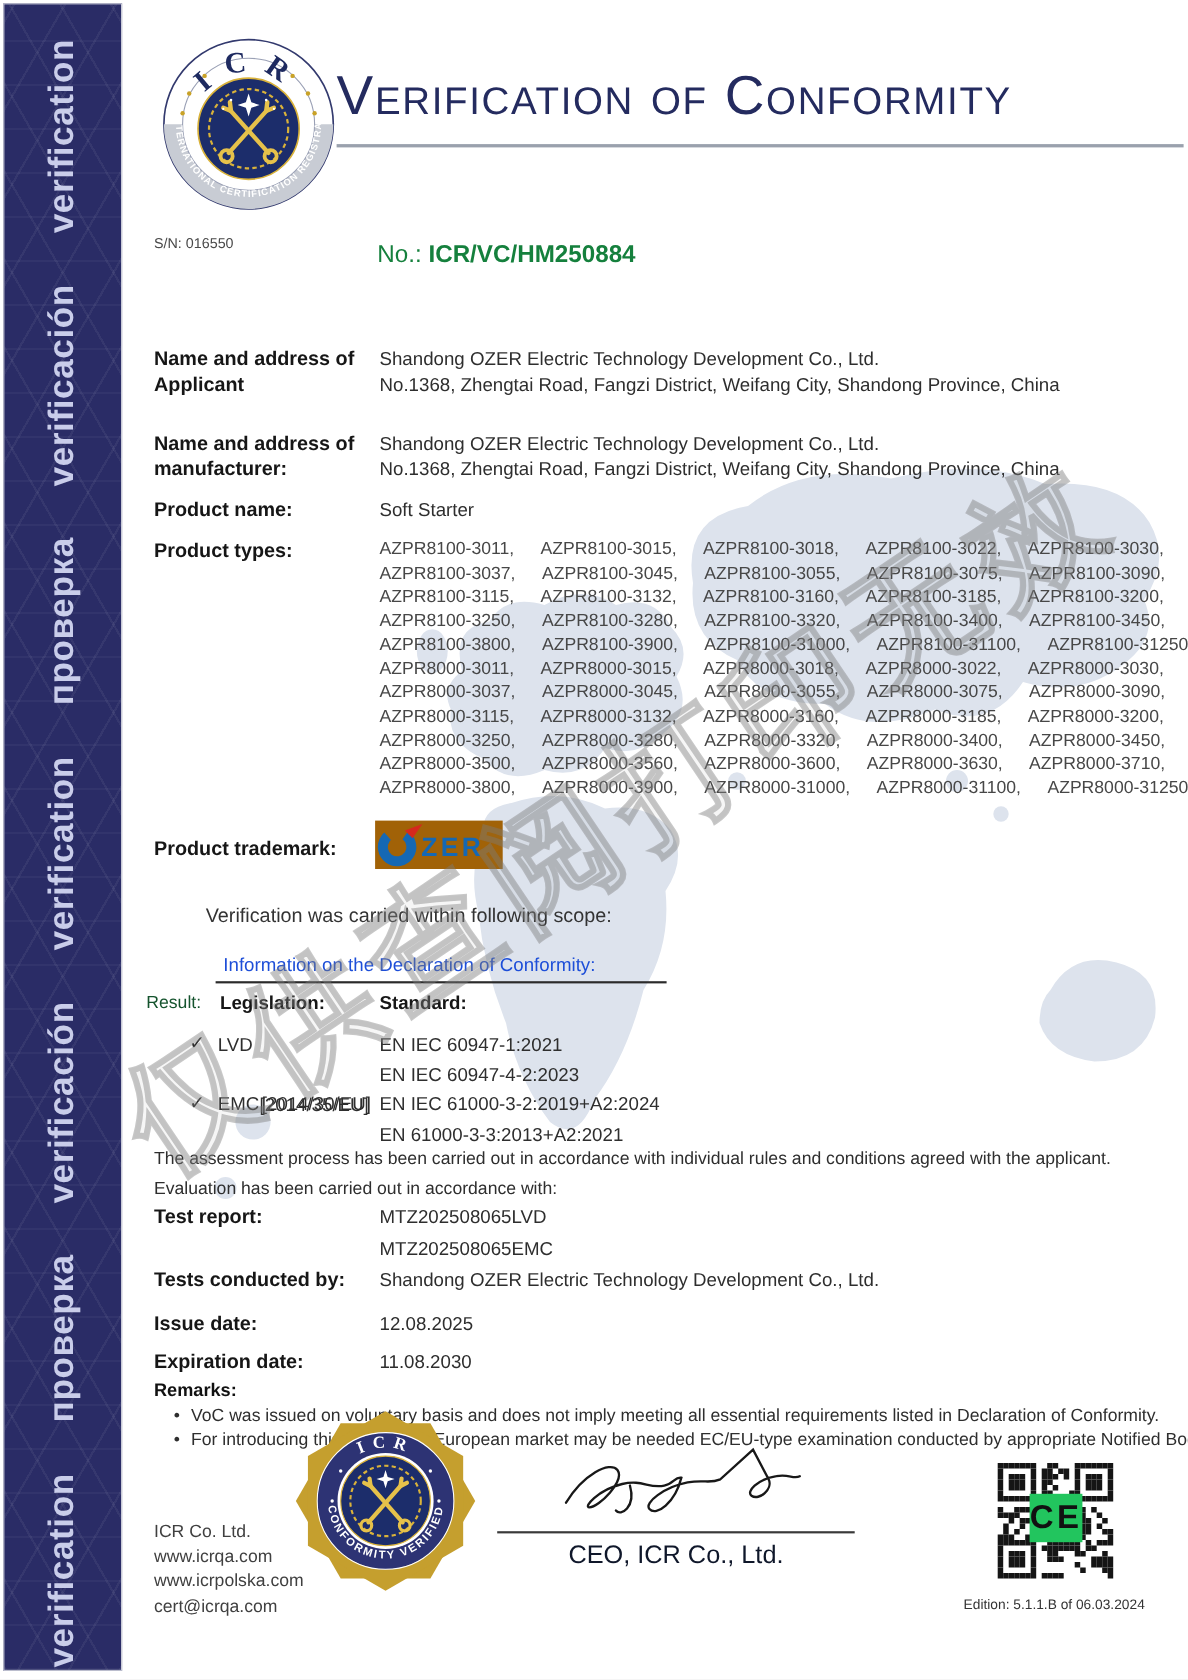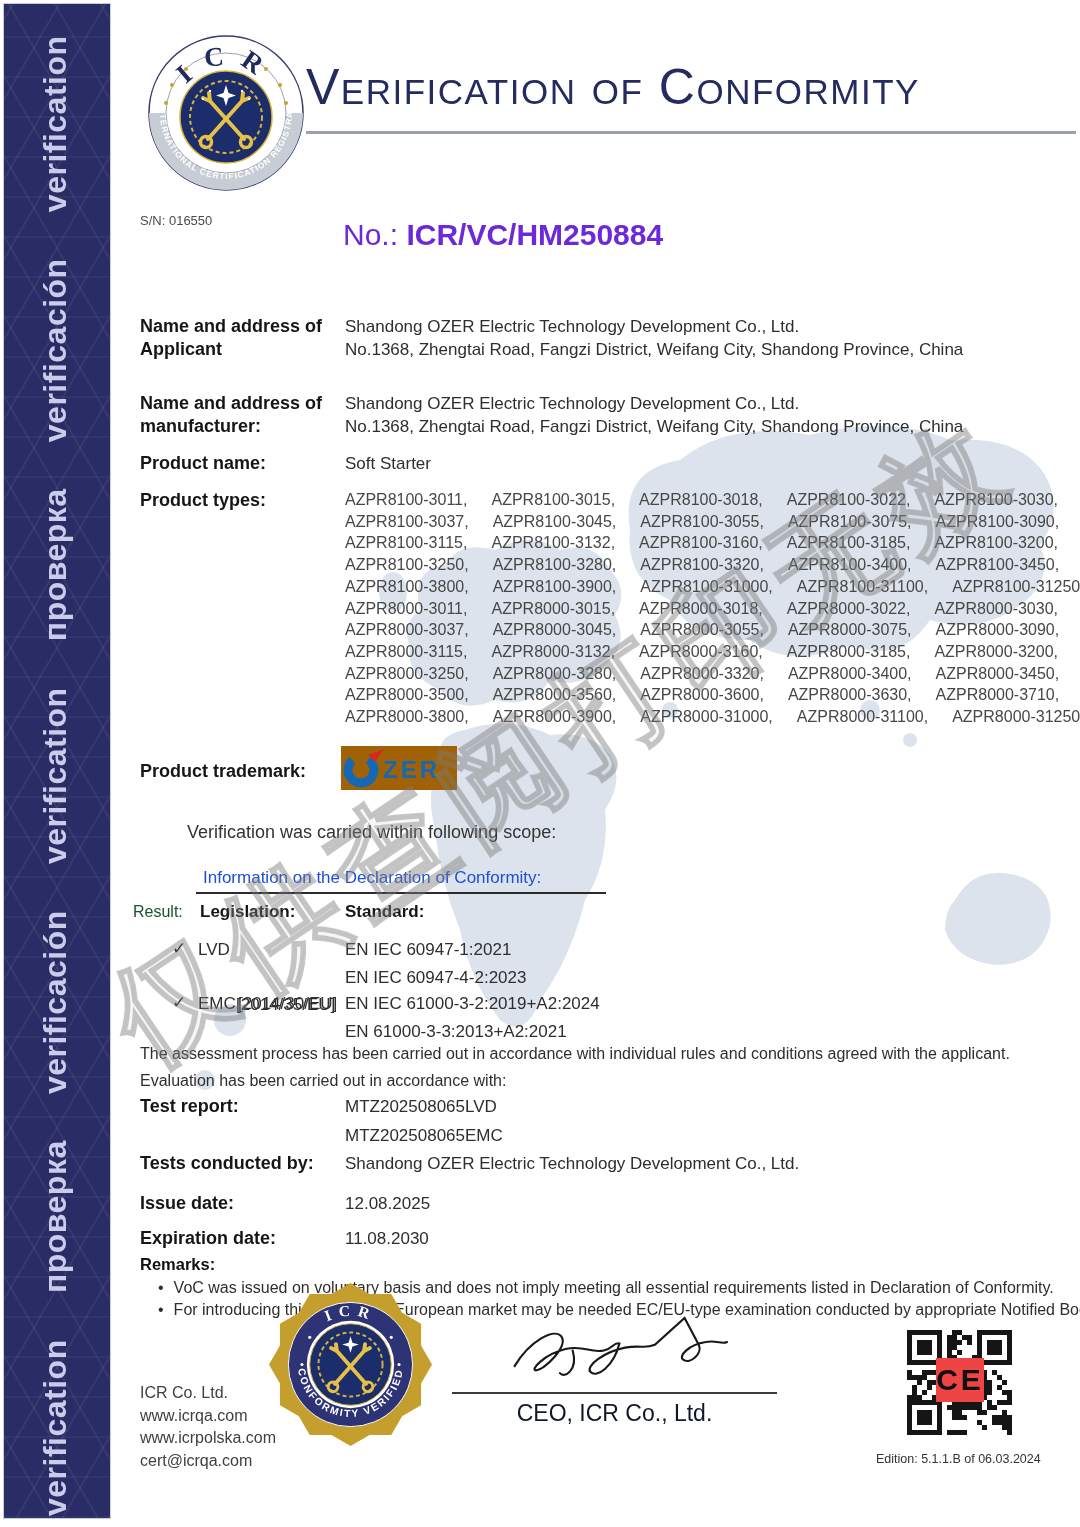--- a/index.html
+++ b/index.html
@@ -34,21 +34,21 @@
     -webkit-text-stroke:2px rgba(125,125,125,0.42);
   }
 
   
   .title{left:306px;top:58px;font-variant:small-caps;font-size:50px;letter-spacing:1.5px;color:#242b5f;white-space:nowrap;z-index:2;}
   .titlerule{left:306px;top:131px;width:770px;height:3px;background:#9aa1ad;z-index:2;}
 
   
   .z{z-index:2;}
   .sn{font-size:13px;color:#4a4a4a;}
-  .noline{font-size:30px;color:#6d28d9;}
+  .noline{font-size:22px;color:#15803d;}
   .noline b{font-weight:700;}
   .lbl{font-size:18px;font-weight:700;color:#161616;line-height:23px;}
   .val{font-size:17px;color:#2e2e2e;line-height:23px;}
   .types div{font-size:16px;color:#474747;line-height:21.7px;white-space:pre;word-spacing:8px;}
   .scopeintro{font-size:18px;color:#333;margin-left:47px;}
   .decltitle{font-size:17px;color:#1d4ed8;}
   .declrule{height:2px;background:#2b2b2b;}
   .colh{font-size:17px;font-weight:700;color:#161616;}
   .result{font-size:16px;color:#14532d;}
   .check{font-size:17px;color:#222;}
@@ -61,21 +61,21 @@
   .sigline{height:2px;background:#3a3a3a;}
   .edition{font-size:12.5px;color:#333;}
 
   
   .tmbox{left:341px;top:746px;width:116px;height:44px;background:#a16207;z-index:2;display:flex;align-items:center;}
 
   
   .qr{left:903px;top:1326px;width:113px;height:113px;background:#fff;padding:4px;box-sizing:border-box;
       display:grid;grid-template-columns:repeat(21,5px);grid-auto-rows:5px;z-index:2;}
   .qd{background:#151515;}
-  .ce{left:936px;top:1358px;width:48px;height:44px;background:#ef4444;z-index:3;
+  .ce{left:936px;top:1358px;width:48px;height:44px;background:#22c55e;z-index:3;
       font-size:30px;font-weight:700;color:#111;letter-spacing:3px;
       display:flex;align-items:center;justify-content:center;}
 </style>
 </head>
 <body>
 
 <div class="page">
 
   <svg class="a mapwm" width="970" height="770" viewBox="0 0 970 770">
     <g fill="#dde3ed">

